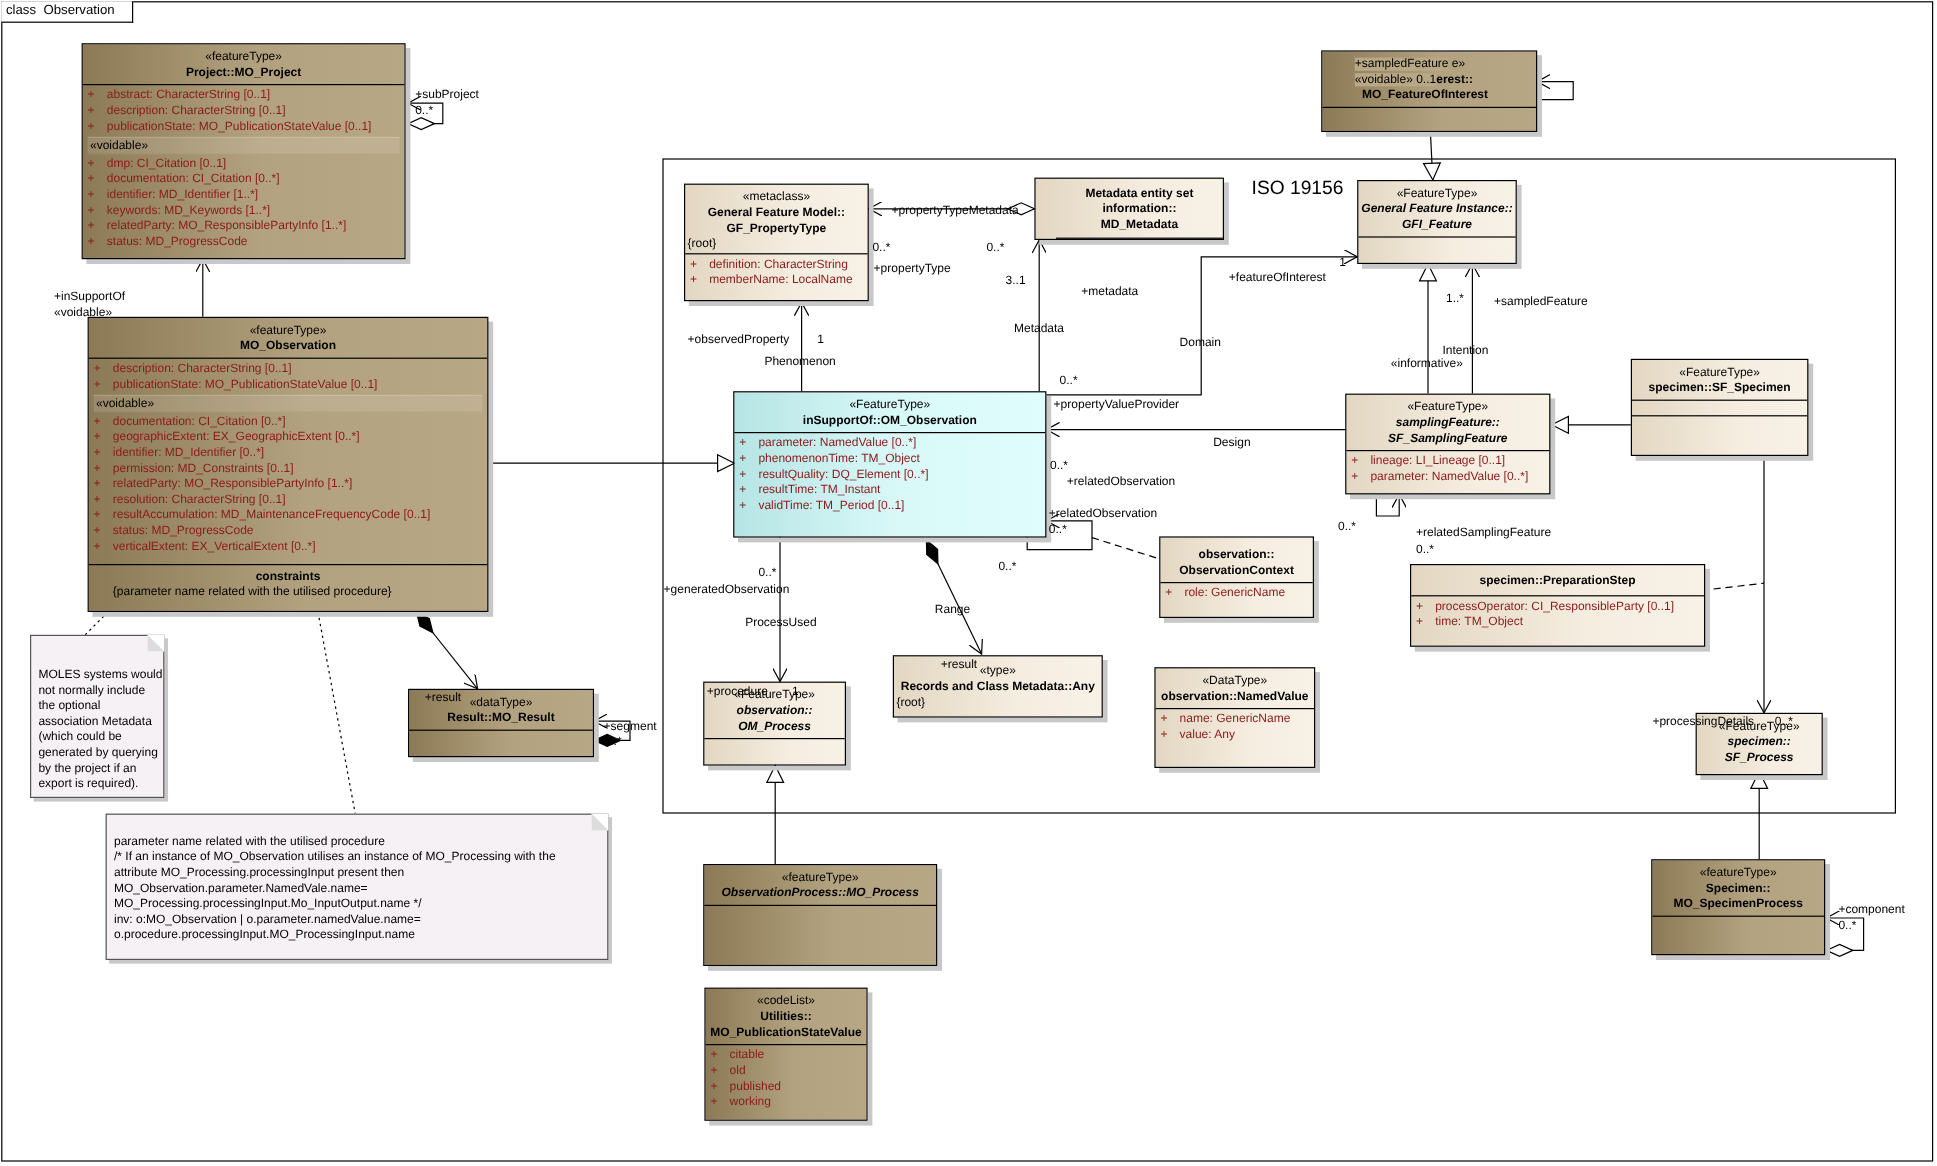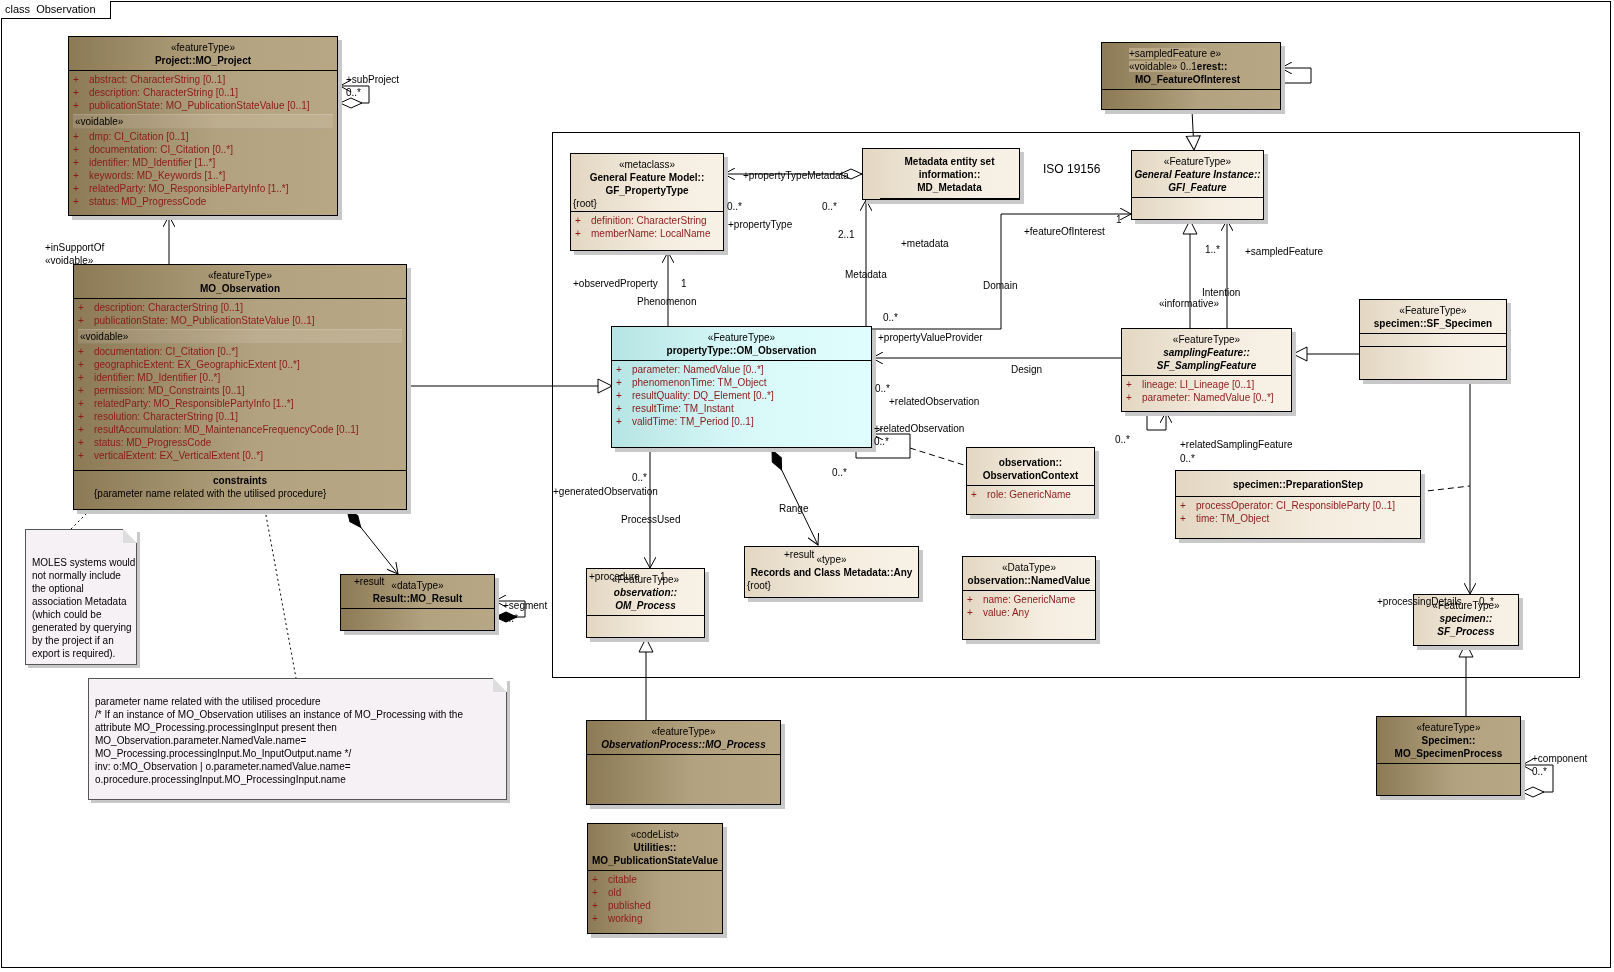--- a/index.html
+++ b/index.html
@@ -1,21 +1,21 @@
 <!DOCTYPE html>
 <html><head>
 <meta charset="utf-8">
 <style>
   html,body{margin:0;padding:0;background:#fff;}
   body{width:1614px;height:972px;position:relative;overflow:hidden;font-family:"Liberation Sans",sans-serif;font-size:10px;color:#000;}
   #frame{position:absolute;left:1px;top:1px;width:1610px;height:967px;border:1px solid #000;box-sizing:border-box;}
   #frame-tab{position:absolute;left:1px;top:1px;height:17px;padding:0 14px 0 4px;border-right:1px solid #000;border-bottom:1px solid #000;font-size:11px;line-height:17px;background:#fff;}
   #frame-tab span{font-weight:normal}
   #pkg{position:absolute;left:552px;top:132px;width:1026px;height:544px;border:1px solid #000;}
-  #pkg-label{position:absolute;left:1043px;top:144px;font-size:12px;}
+  #pkg-label{position:absolute;left:1043px;top:132px;font-size:16px;}
   svg#wires{position:absolute;left:0;top:0;width:1614px;height:972px;}
   .cls{position:absolute;border:1px solid #000;box-shadow:4px 4px 0 #c8c8c8;box-sizing:border-box;}
   .cls.mo{background:linear-gradient(90deg,#8c7a56 0%,#b3a27f 55%,#b8a784 100%);}
   .cls.iso{background:linear-gradient(90deg,#e3d7c2 0%,#f5ede0 60%,#f8f1e6 100%);}
   .cls.cyan{background:linear-gradient(90deg,#b6e4e4 0%,#d8f8f8 50%,#e0fdfd 100%);}
   .hdr{text-align:center;padding:4px 2px 3px;border-bottom:1px solid #000;line-height:13px;}
   .stereo{font-size:10px;}
   .cname{font-weight:bold;font-size:10px;}
   .cname.it{font-style:italic;text-align:center;}
   .root{text-align:left;font-size:10px;padding-right:2px;}
@@ -199,21 +199,21 @@
   <div class="hdr">
     <div class="stereo">«FeatureType»</div>
     <div class="cname it">General Feature Instance::</div>
     <div class="cname it">GFI_Feature</div>
   </div>
 </div>
 
 <div class="cls cyan" style="left:611px;top:326px;width:261px;height:122px;">
   <div class="hdr">
     <div class="stereo">«FeatureType»</div>
-    <div class="cname">propertyType::OM_Observation</div>
+    <div class="cname">inSupportOf::OM_Observation</div>
   </div>
   <div class="attrs">
     <div class="attr"><span class="plus">+</span><span>parameter:  NamedValue [0..*]</span></div>
     <div class="attr"><span class="plus">+</span><span>phenomenonTime:  TM_Object</span></div>
     <div class="attr"><span class="plus">+</span><span>resultQuality:  DQ_Element [0..*]</span></div>
     <div class="attr"><span class="plus">+</span><span>resultTime:  TM_Instant</span></div>
     <div class="attr"><span class="plus">+</span><span>validTime:  TM_Period [0..1]</span></div>
   </div>
 </div>
 
@@ -349,21 +349,21 @@
 <div class="lbl" style="left:45px;top:222px">+inSupportOf</div>
 <div class="lbl" style="left:45px;top:235px">«voidable»</div>
 <div class="lbl" style="left:354px;top:556px">+result</div>
 <div class="lbl" style="left:503px;top:580px">+segment</div>
 <div class="lbl" style="left:503px;top:593px">0..*</div>
 
 <div class="lbl" style="left:743px;top:150px">+propertyTypeMetadata</div>
 <div class="lbl" style="left:727px;top:181px">0..*</div>
 <div class="lbl" style="left:822px;top:181px">0..*</div>
 <div class="lbl" style="left:728px;top:199px">+propertyType</div>
-<div class="lbl" style="left:838px;top:209px">2..1</div>
+<div class="lbl" style="left:838px;top:209px">3..1</div>
 <div class="lbl" style="left:901px;top:218px">+metadata</div>
 <div class="lbl" style="left:845px;top:249px">Metadata</div>
 <div class="lbl" style="left:883px;top:292px">0..*</div>
 <div class="lbl" style="left:878px;top:312px">+propertyValueProvider</div>
 <div class="lbl" style="left:573px;top:258px">+observedProperty</div>
 <div class="lbl" style="left:681px;top:258px">1</div>
 <div class="lbl" style="left:637px;top:276px">Phenomenon</div>
 
 <div class="lbl" style="left:1024px;top:206px">+featureOfInterest</div>
 <div class="lbl" style="left:1116px;top:194px">1</div>

